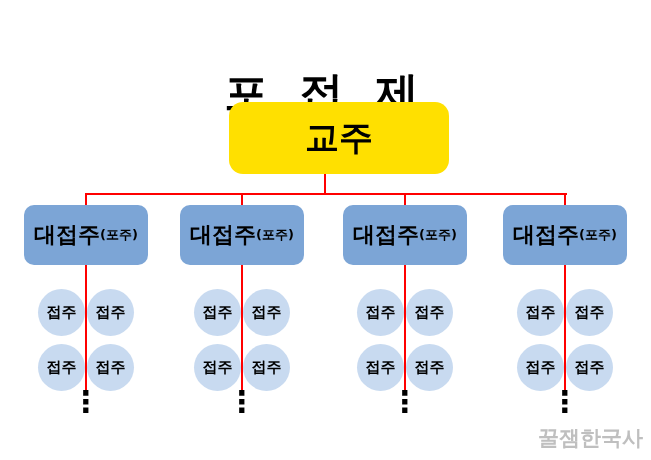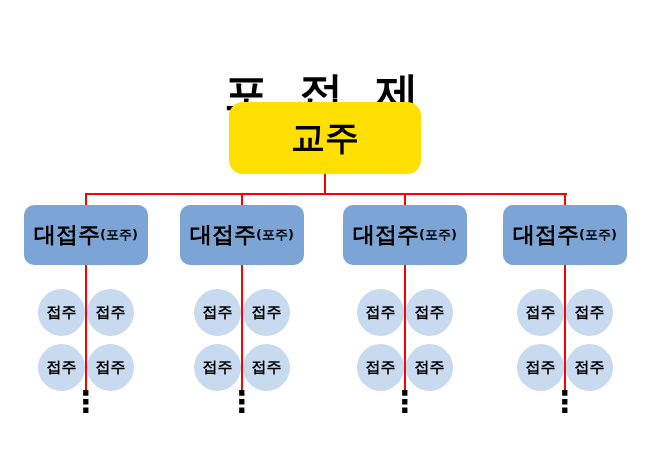--- a/index.html
+++ b/index.html
@@ -24,21 +24,21 @@
     color: #000000;
     letter-spacing: 8px;
     white-space: pre;
     margin-top: 48px;
   }
 
   .root-box {
     position: absolute;
     left: 229px;
     top: 102px;
-    width: 192px;
+    width: 220px;
     height: 72px;
     background: var(--root-bg, #FFE000);
     border-radius: 14px;
     display: flex;
     align-items: center;
     justify-content: center;
     font-size: 34px;
     font-weight: bold;
     color: #000000;
     z-index: 2;
@@ -215,14 +215,15 @@
     </div>
     <div class="circle-grid">
       <div class="leaf-circle">접주</div>
       <div class="leaf-circle">접주</div>
       <div class="leaf-circle">접주</div>
       <div class="leaf-circle">접주</div>
     </div>
     <div class="ellipsis">⋮</div>
   </div>
 
+  <div class="watermark">꿀잼한국사</div>
 
 </div>
 
 </body></html>

